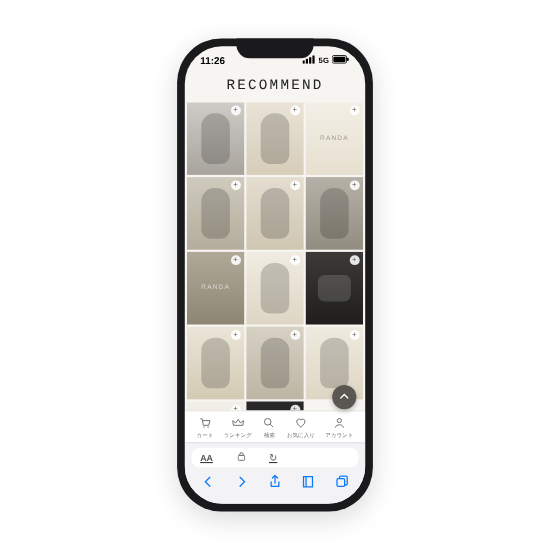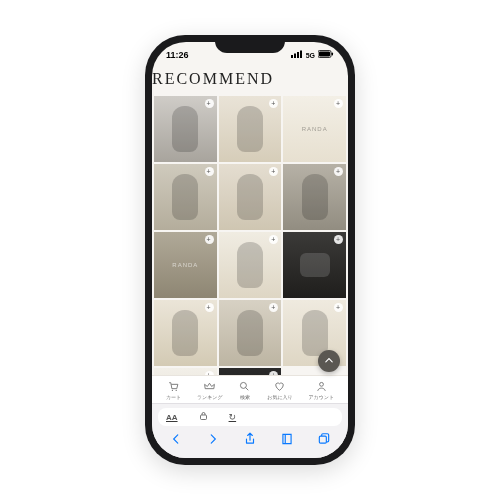--- a/index.html
+++ b/index.html
@@ -3,21 +3,21 @@
 <meta charset="utf-8">
 <style>
   * { margin: 0; padding: 0; box-sizing: border-box; }
   body {
     width: 500px; height: 500px;
     background: #ffffff;
     display: flex; align-items: center; justify-content: center;
     font-family: -apple-system, "Helvetica Neue", Arial, sans-serif;
   }
   .phone {
-    width: 210px; height: 430px;
+    width: 178px; height: 430px;
     background: #1a1a1c;
     border-radius: 40px;
     padding: 7px;
     box-shadow: 0 6px 24px rgba(0,0,0,.15);
     position: relative;
   }
   .screen {
     width: 100%; height: 100%;
     background: #f7f5f2;
     border-radius: 34px;
@@ -31,22 +31,22 @@
     border-bottom-left-radius: 12px; border-bottom-right-radius: 12px;
     z-index: 50;
   }
   .status-bar {
     height: 22px; display: flex; justify-content: space-between; align-items: center;
     padding: 4px 14px 0; font-size: 9px; font-weight: 600; color: #000;
   }
   .status-right { display: flex; gap: 3px; align-items: center; }
   .sig, .batt { display: inline-block; }
   .page-title {
-    font-family: Liberation Serif, serif;
-    font-size: 16px; letter-spacing: 2px; color: #222; padding: 6px 0 8px;
+    text-align: center; font-family: Liberation Mono, monospace;
+    font-size: 13px; letter-spacing: 2px; color: #222; padding: 6px 0 8px;
   }
   .grid {
     flex: 1; overflow: hidden;
     display: grid; grid-template-columns: repeat(3,1fr); grid-auto-rows: 66px;
     gap: 2px; padding: 0 2px;
   }
   .tile {
     position: relative; overflow: hidden;
     display: flex; align-items: center; justify-content: center;
     font-size: 6px; letter-spacing: 1px; color: rgba(0,0,0,.35);

